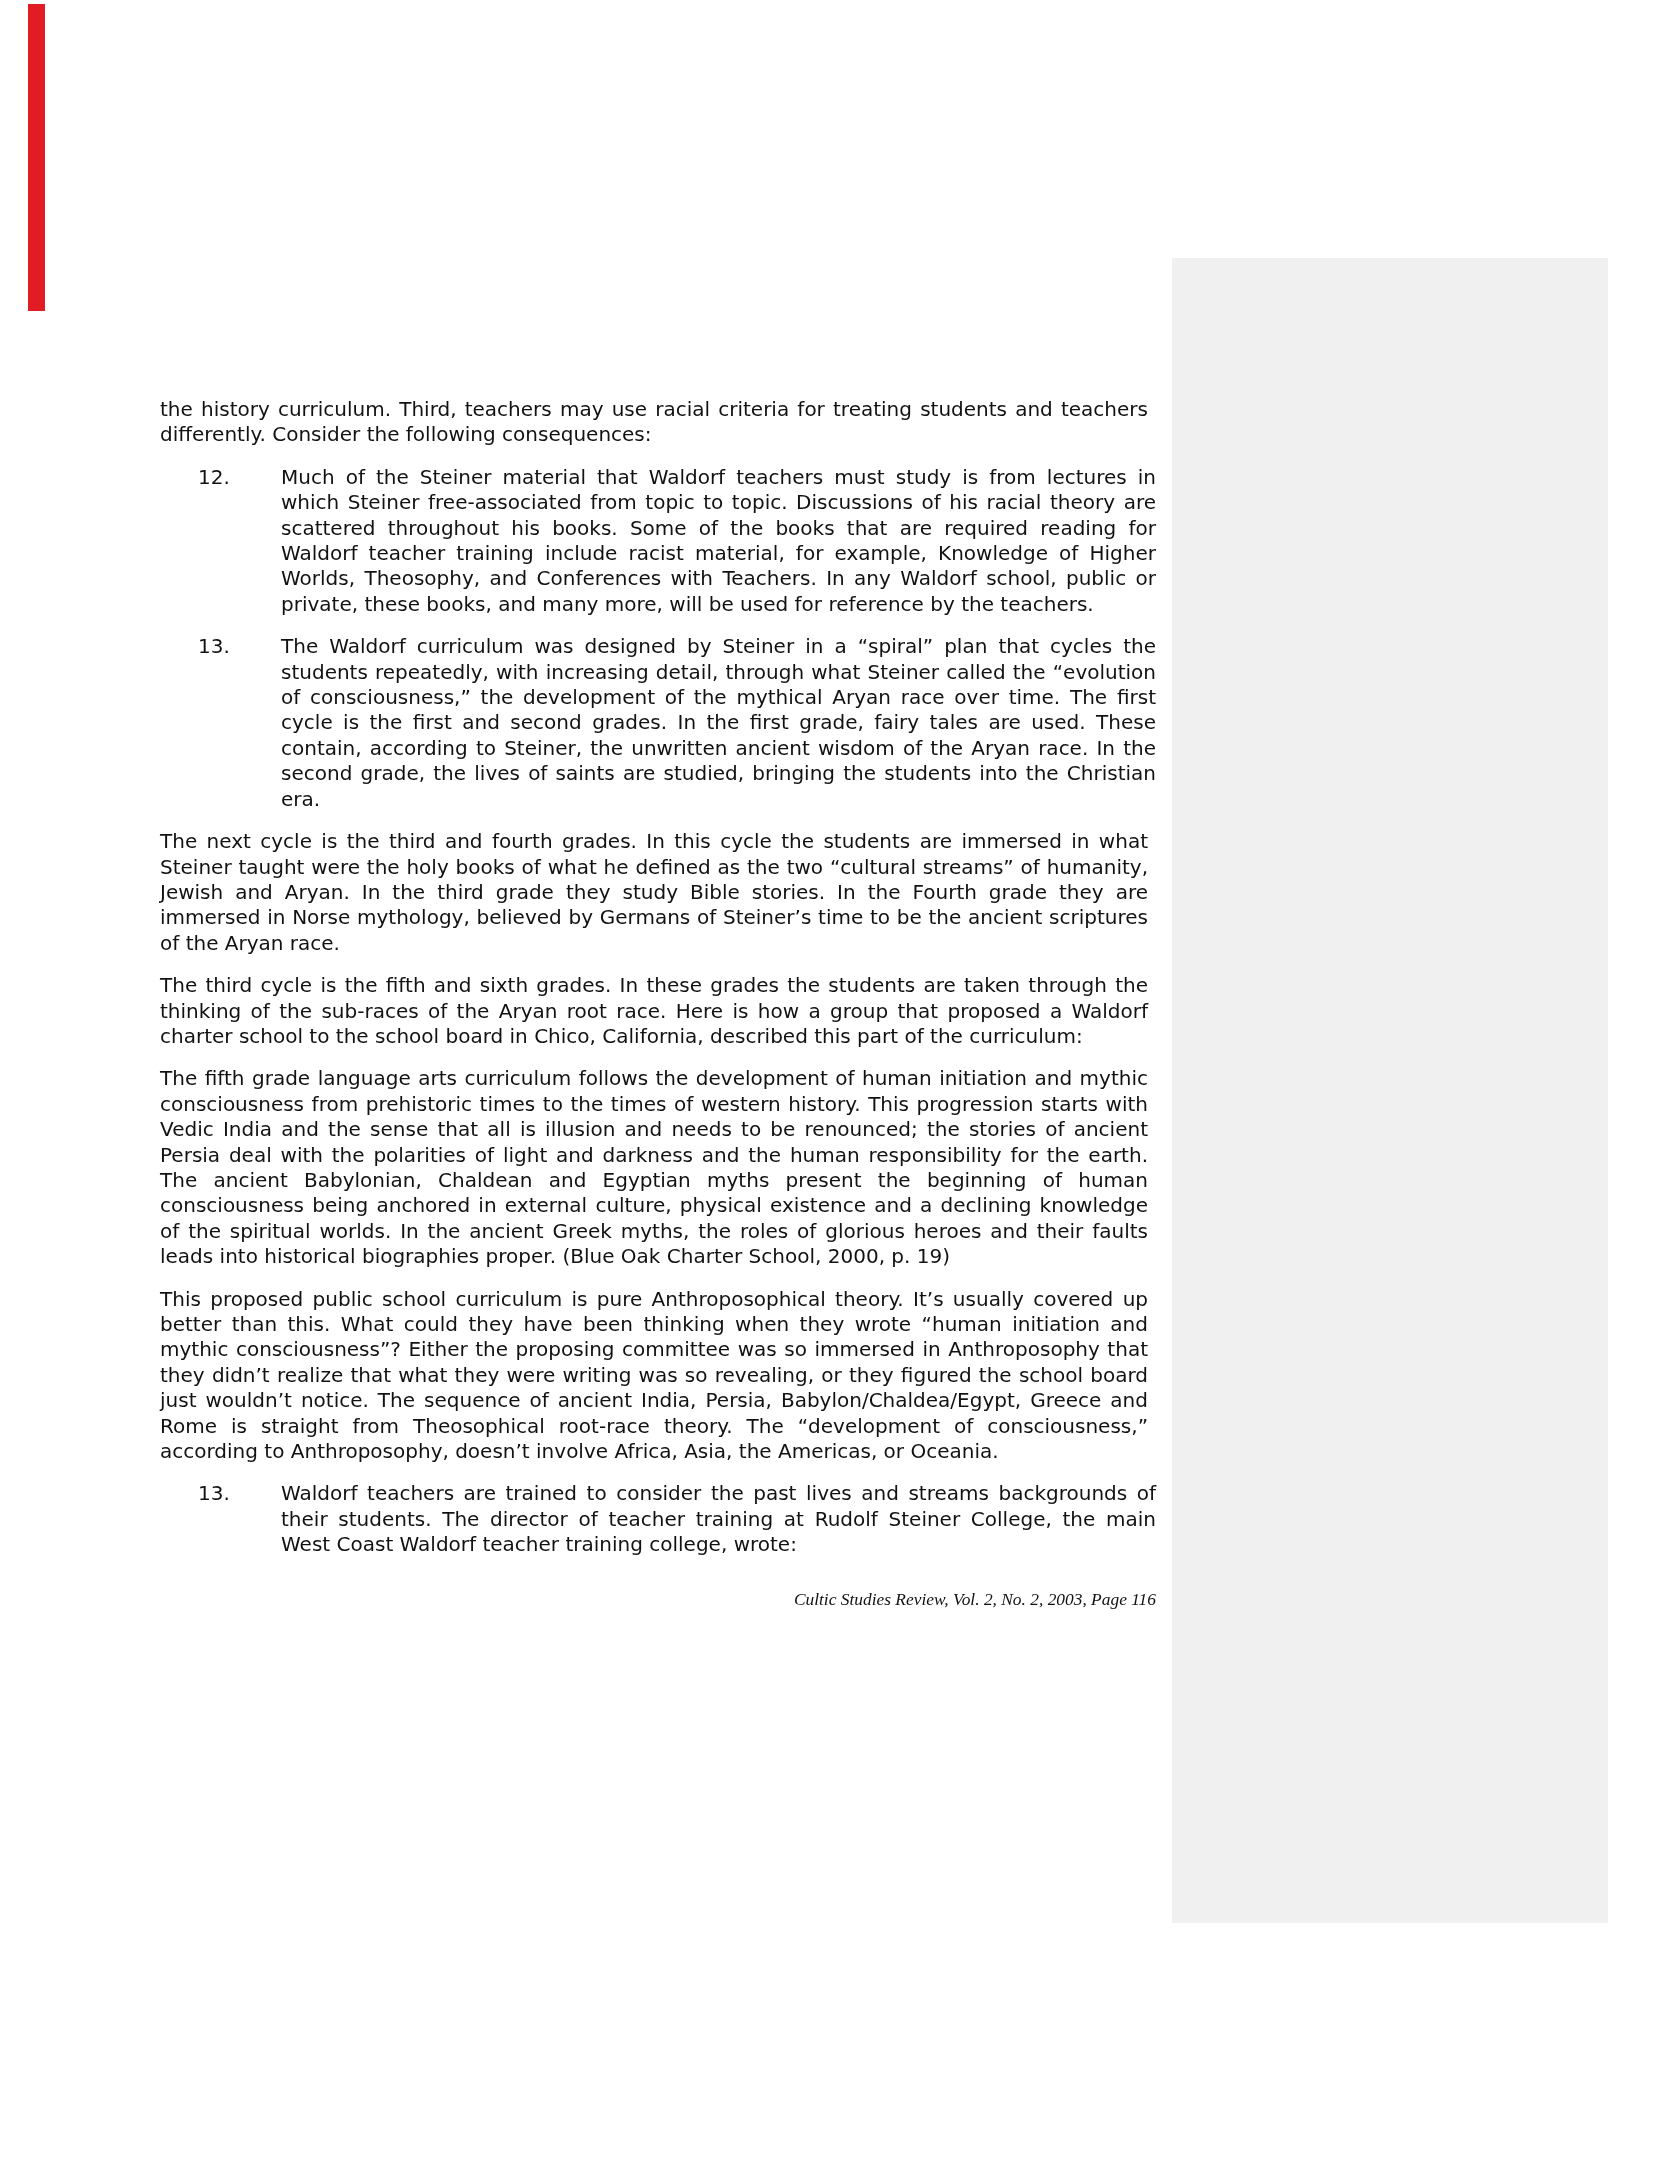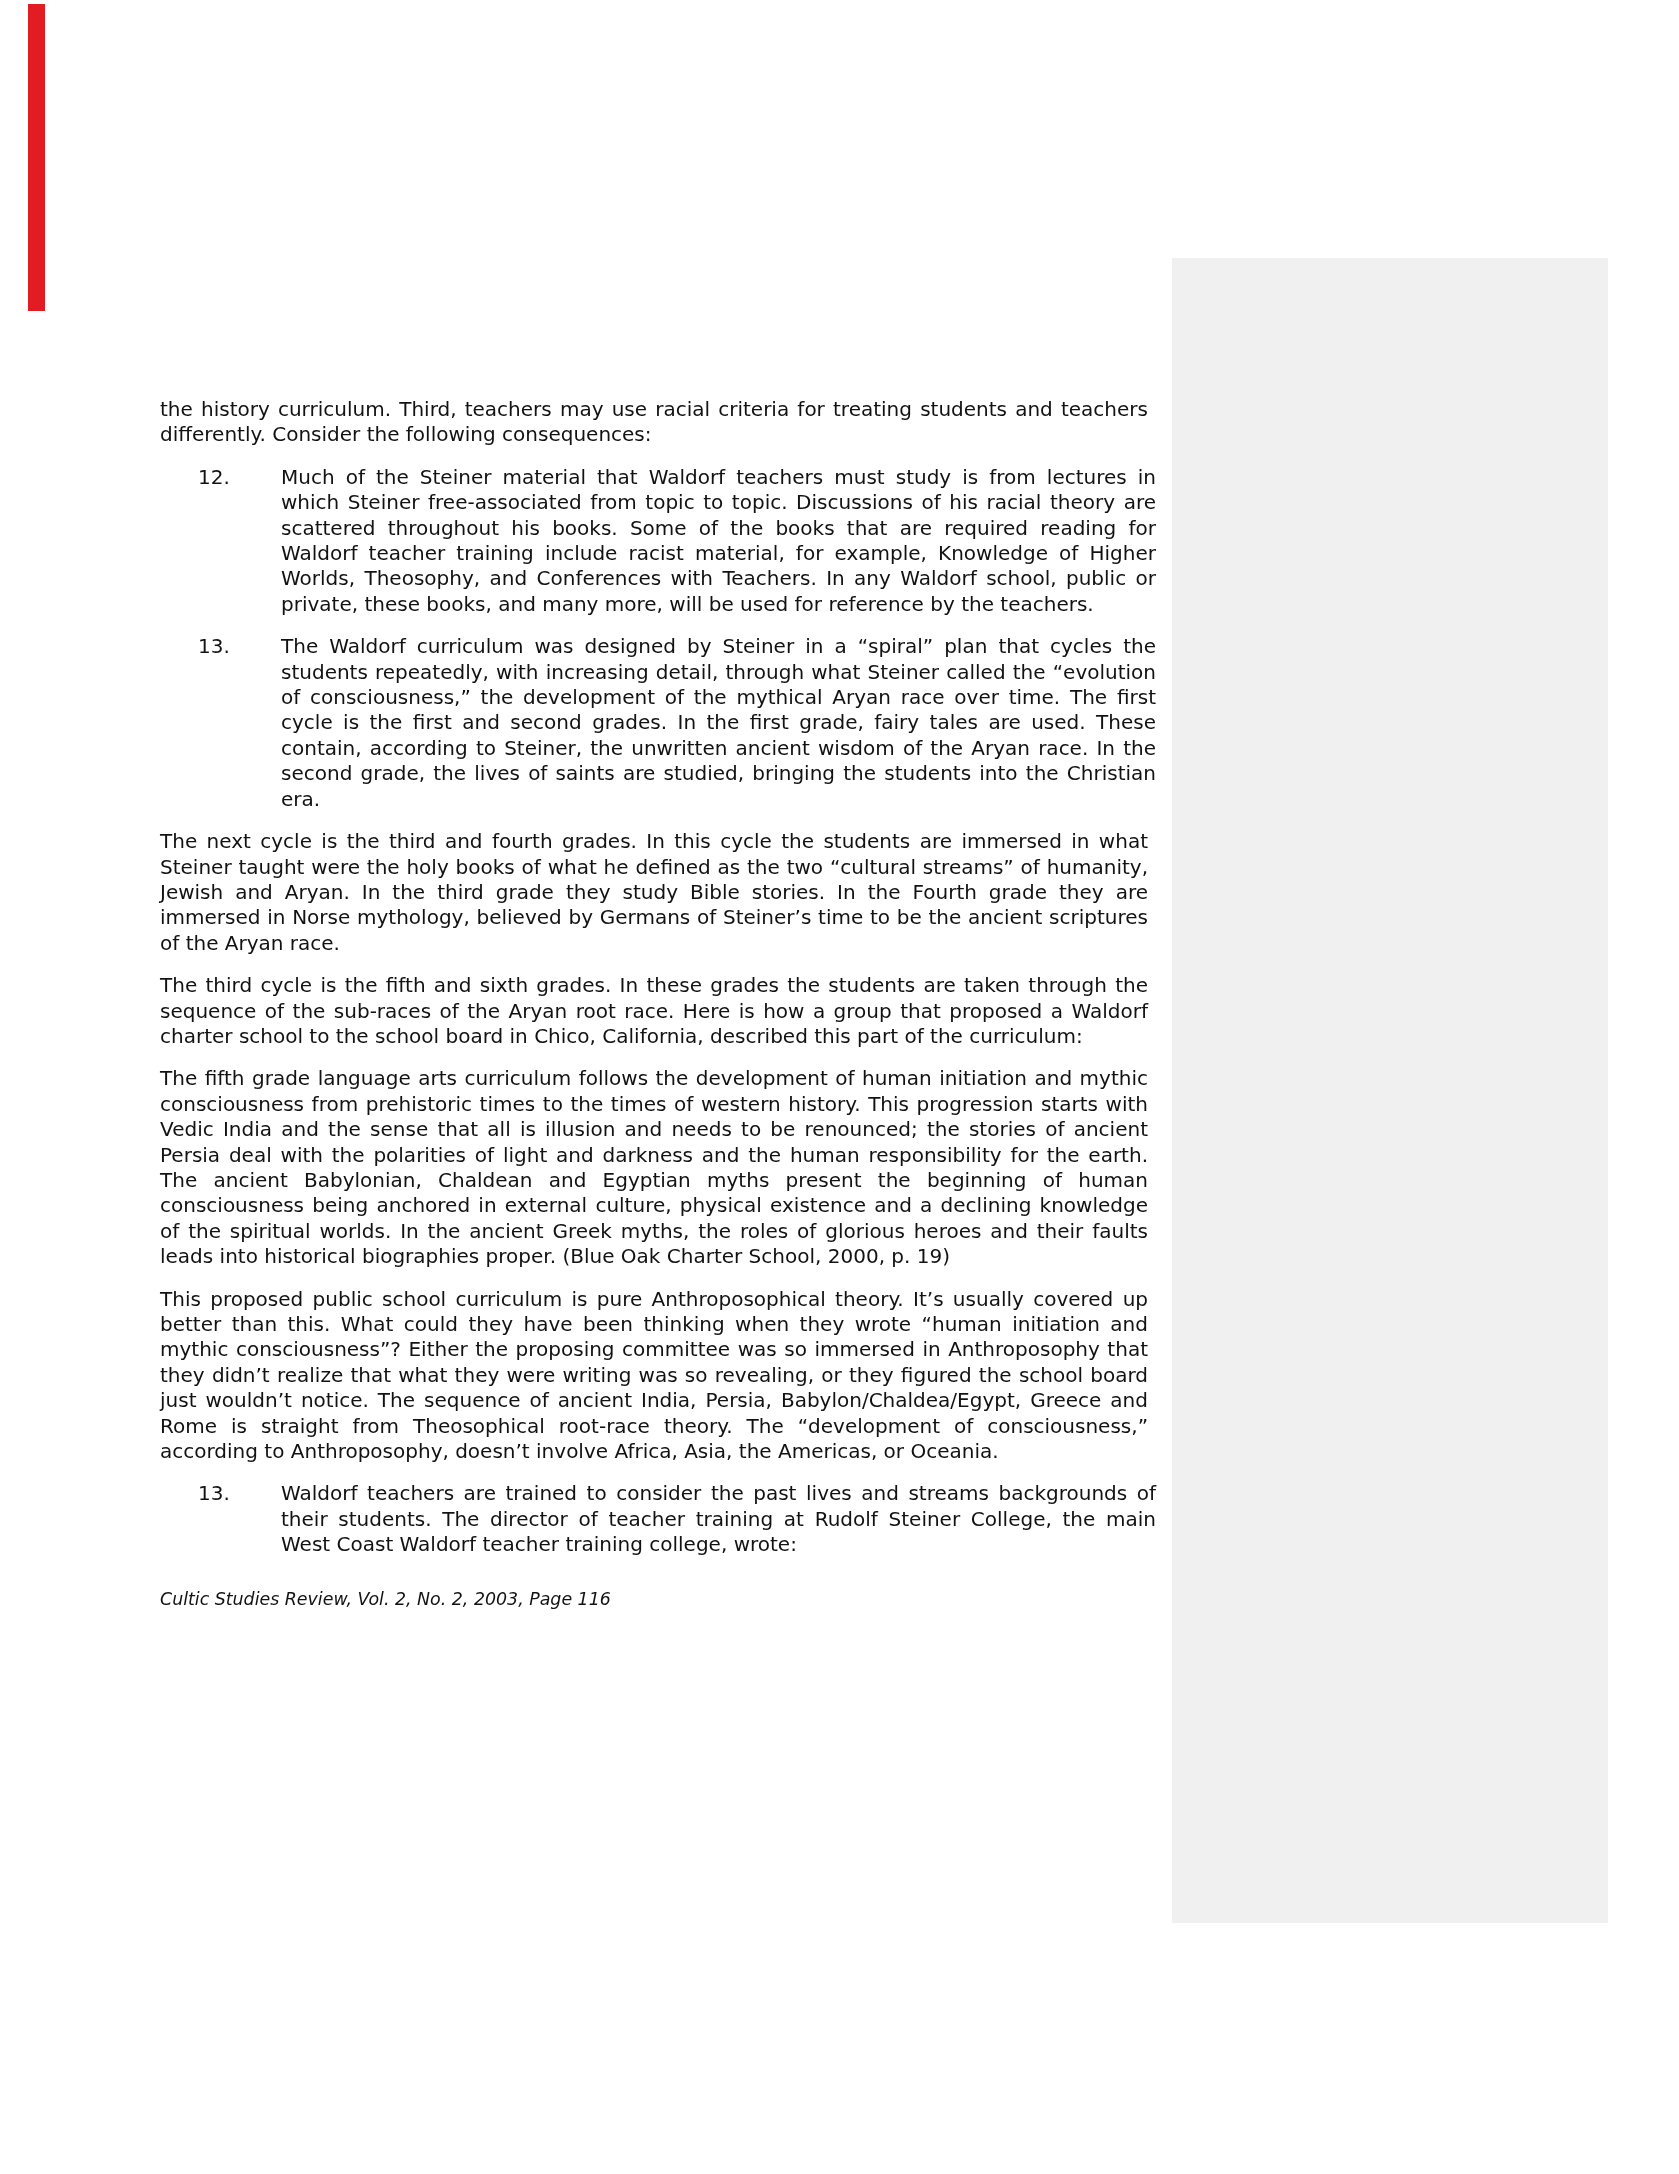--- a/index.html
+++ b/index.html
@@ -67,25 +67,26 @@
   .cont-para {
     margin-left: 77px;
   }
   .block-quote {
     margin: 0 62px 17px 155px;
   }
   .it {
   }
   .footer-citation {
     margin-top: 30px;
-    text-align: left;
+    text-align: right;
     font-style: italic;
     font-size: 17.4px;
     line-height: 22.6px;
     color: #121212;
+    font-family: Liberation Serif, serif;
   }
 </style>
 </head>
 <body>
 
 <div class="page">
 
   <div class="red-stripe"></div>
 
   <div class="gray-panel"></div>
@@ -103,21 +104,21 @@
 
     <div class="list-item">
       <span class="list-num">13.</span>
       <div class="list-body">
         <p>The Waldorf curriculum was designed by Steiner in a “spiral” plan that cycles the students repeatedly, with increasing detail, through what Steiner called the “evolution of consciousness,” the development of the mythical Aryan race over time. The first cycle is the first and second grades. In the first grade, fairy tales are used. These contain, according to Steiner, the unwritten ancient wisdom of the Aryan race. In the second grade, the lives of saints are studied, bringing the students into the Christian era.</p>
       </div>
     </div>
 
     <p class="cont-para">The next cycle is the third and fourth grades. In this cycle the students are immersed in what Steiner taught were the holy books of what he defined as the two “cultural streams” of humanity, Jewish and Aryan. In the third grade they study Bible stories. In the Fourth grade they are immersed in Norse mythology, believed by Germans of Steiner’s time to be the ancient scriptures of the Aryan race.</p>
 
-    <p class="cont-para">The third cycle is the fifth and sixth grades. In these grades the students are taken through the sequence of the sub-races of the Aryan root race. Here is how a group that proposed a Waldorf charter school to the school board in Chico, California, described this part of the curriculum:</p>
+    <p class="cont-para">The third cycle is the fifth and sixth grades. In these grades the students are taken through the thinking of the sub-races of the Aryan root race. Here is how a group that proposed a Waldorf charter school to the school board in Chico, California, described this part of the curriculum:</p>
 
     <p class="block-quote">The fifth grade language arts curriculum follows the development of human initiation and mythic consciousness from prehistoric times to the times of western history. This progression starts with Vedic India and the sense that all is illusion and needs to be renounced; the stories of ancient Persia deal with the polarities of light and darkness and the human responsibility for the earth. The ancient Babylonian, Chaldean and Egyptian myths present the beginning of human consciousness being anchored in external culture, physical existence and a declining knowledge of the spiritual worlds. In the ancient Greek myths, the roles of glorious heroes and their faults leads into historical biographies proper. (Blue Oak Charter School, 2000, p. 19)</p>
 
     <p class="cont-para">This proposed public school curriculum is pure Anthroposophical theory. It’s usually covered up better than this. What could they have been thinking when they wrote “human initiation and mythic consciousness”? Either the proposing committee was so immersed in Anthroposophy that they didn’t realize that what they were writing was so revealing, or they figured the school board just wouldn’t notice. The sequence of ancient India, Persia, Babylon/Chaldea/Egypt, Greece and Rome is straight from Theosophical root-race theory. The “development of consciousness,” according to Anthroposophy, doesn’t involve Africa, Asia, the Americas, or Oceania.</p>
 
     <div class="list-item">
       <span class="list-num">13.</span>
       <div class="list-body">
         <p>Waldorf teachers are trained to consider the past lives and streams backgrounds of their students. The director of teacher training at Rudolf Steiner College, the main West Coast Waldorf teacher training college, wrote:</p>
       </div>

